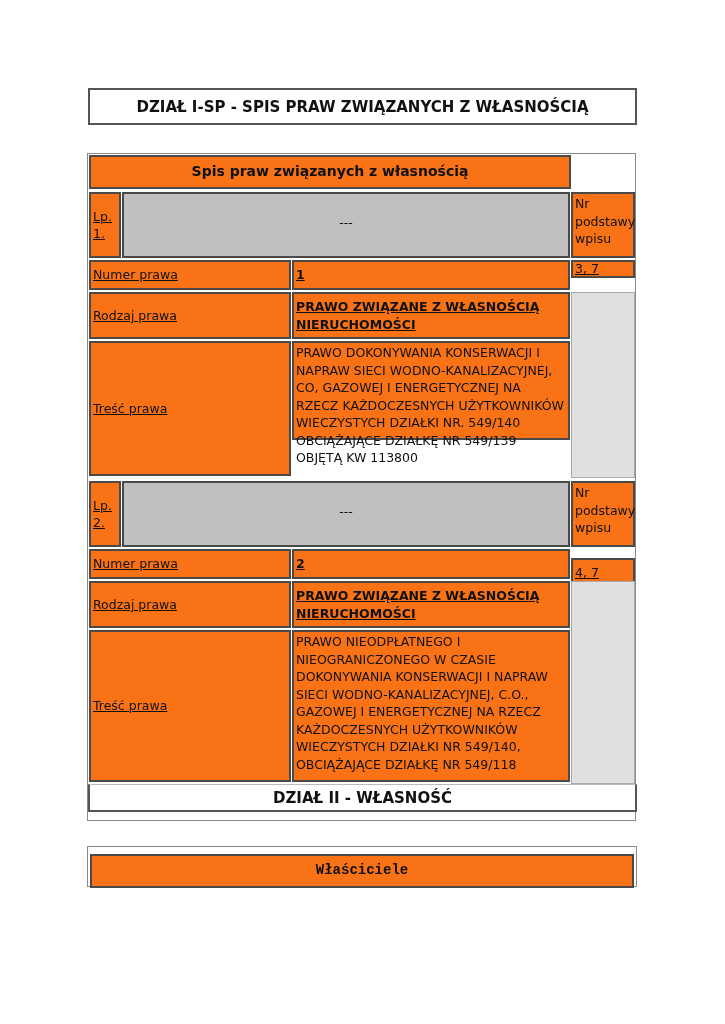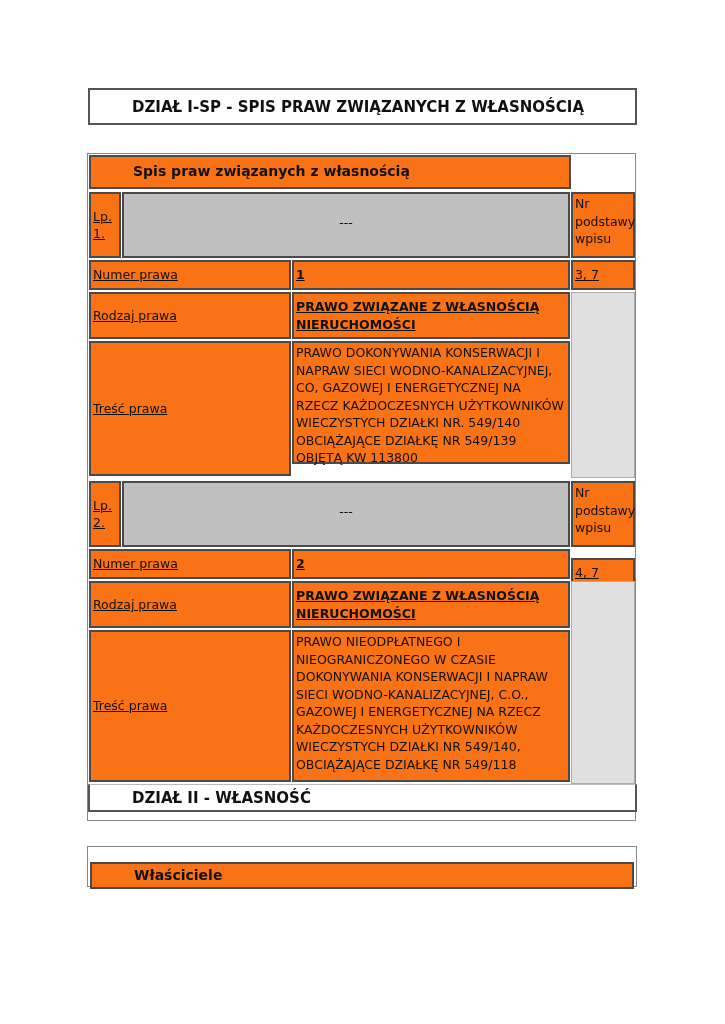--- a/index.html
+++ b/index.html
@@ -7,21 +7,21 @@
   .abs { position:absolute; box-sizing:border-box; }
   .frame { border:2px solid #555; background:#fff; }
   .outer { border:1px solid #888; }
   .cell { position:absolute; box-sizing:border-box; border:2px solid #4a4a4a; background:#f97316; font-size:12.5px; line-height:17.5px; padding:1px 2px; }
   .gray { background:#c0c0c0; }
   .light { background:#e0e0e0; }
   .title { font-weight:bold; font-size:15px; text-align:center; }
   .sub { font-weight:bold; font-size:14px; text-align:center; }
   .bold { font-weight:bold; }
   .vcenter { display:flex; align-items:center;text-decoration:underline; }
-  .center { display:flex; align-items:center; justify-content:flex-start;padding-left:42px; }
+  .center { display:flex; align-items:center; justify-content:center; }
 </style>
 </head>
 <body>
 
 <div class="abs frame title center" style="left:88px;top:88px;width:549px;height:37px;">
   <span>DZIAŁ I-SP - SPIS PRAW ZWIĄZANYCH Z WŁASNOŚCIĄ</span>
 </div>
 
 <div class="abs outer" style="left:87px;top:153px;width:549px;height:668px;"></div>
 
@@ -38,35 +38,35 @@
 <div class="cell" style="left:571px;top:192px;width:64px;height:66px;">
   <span>Nr podstawy wpisu</span>
 </div>
 
 <div class="cell vcenter" style="left:89px;top:260px;width:202px;height:30px;">
   <span>Numer prawa</span>
 </div>
 <div class="cell vcenter bold" style="left:292px;top:260px;width:278px;height:30px;">
   <span>1</span>
 </div>
-<div class="cell vcenter" style="left:571px;top:260px;width:64px;height:30px;">
+<div class="cell vcenter" style="left:571px;top:260px;width:64px;height:18px;">
   <span>3, 7</span>
 </div>
 
 <div class="cell vcenter" style="left:89px;top:292px;width:202px;height:47px;">
   <span>Rodzaj prawa</span>
 </div>
 <div class="cell vcenter bold" style="left:292px;top:292px;width:278px;height:47px;">
   <span>PRAWO ZWIĄZANE Z WŁASNOŚCIĄ NIERUCHOMOŚCI</span>
 </div>
 
 <div class="cell vcenter" style="left:89px;top:341px;width:202px;height:135px;">
   <span>Treść prawa</span>
 </div>
-<div class="cell" style="left:292px;top:341px;width:278px;height:123px;">
+<div class="cell" style="left:292px;top:341px;width:278px;height:99px;">
   <span>PRAWO DOKONYWANIA KONSERWACJI I NAPRAW SIECI WODNO-KANALIZACYJNEJ, CO, GAZOWEJ I ENERGETYCZNEJ NA RZECZ KAŻDOCZESNYCH UŻYTKOWNIKÓW WIECZYSTYCH DZIAŁKI NR. 549/140 OBCIĄŻAJĄCE DZIAŁKĘ NR 549/139 OBJĘTĄ KW 113800</span>
 </div>
 <div class="cell light" style="left:571px;top:292px;width:64px;height:186px;border-width:1px;border-color:#aaa;"></div>
 
 <div class="cell vcenter" style="left:89px;top:481px;width:32px;height:66px;">
   <div><span>Lp.</span><br><span>2.</span></div>
 </div>
 <div class="cell gray" style="left:122px;top:481px;width:448px;height:66px;text-align:center;padding-top:20px;">
   <span>---</span>
 </div>
@@ -97,16 +97,16 @@
 <div class="cell" style="left:292px;top:630px;width:278px;height:152px;">
   <span>PRAWO NIEODPŁATNEGO I NIEOGRANICZONEGO W CZASIE DOKONYWANIA KONSERWACJI I NAPRAW SIECI WODNO-KANALIZACYJNEJ, C.O., GAZOWEJ I ENERGETYCZNEJ NA RZECZ KAŻDOCZESNYCH UŻYTKOWNIKÓW WIECZYSTYCH DZIAŁKI NR 549/140, OBCIĄŻAJĄCE DZIAŁKĘ NR 549/118</span>
 </div>
 <div class="cell light" style="left:571px;top:581px;width:64px;height:203px;border-width:1px;border-color:#aaa;"></div>
 
 <div class="abs frame title center" style="left:88px;top:784px;width:549px;height:28px;border-top:1px solid #bbb;">
   <span>DZIAŁ II - WŁASNOŚĆ</span>
 </div>
 
 <div class="abs outer" style="left:87px;top:846px;width:550px;height:41px;">
-  <div class="cell sub center" style="left:2px;top:15px;width:544px;height:27px;">
+  <div class="cell sub center" style="left:2px;top:7px;width:544px;height:34px;font-family:Liberation Mono, monospace;">
     <span>Właściciele</span>
   </div>
 </div>
 
 </body></html>

